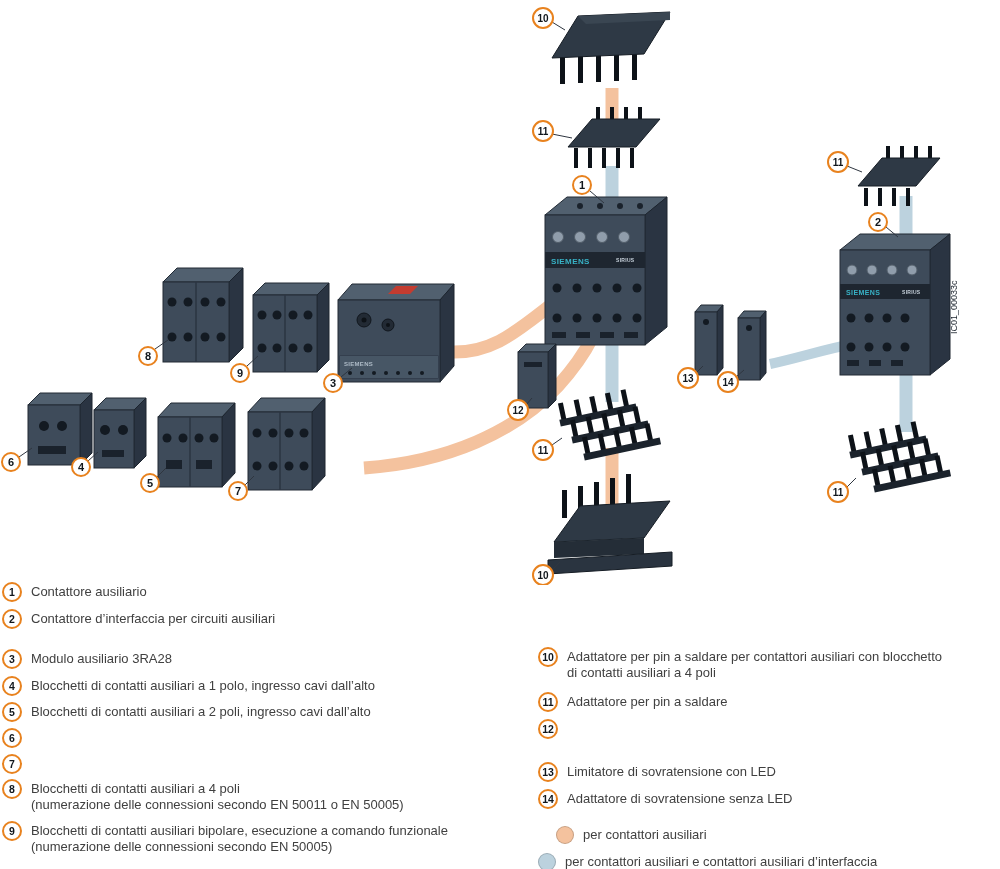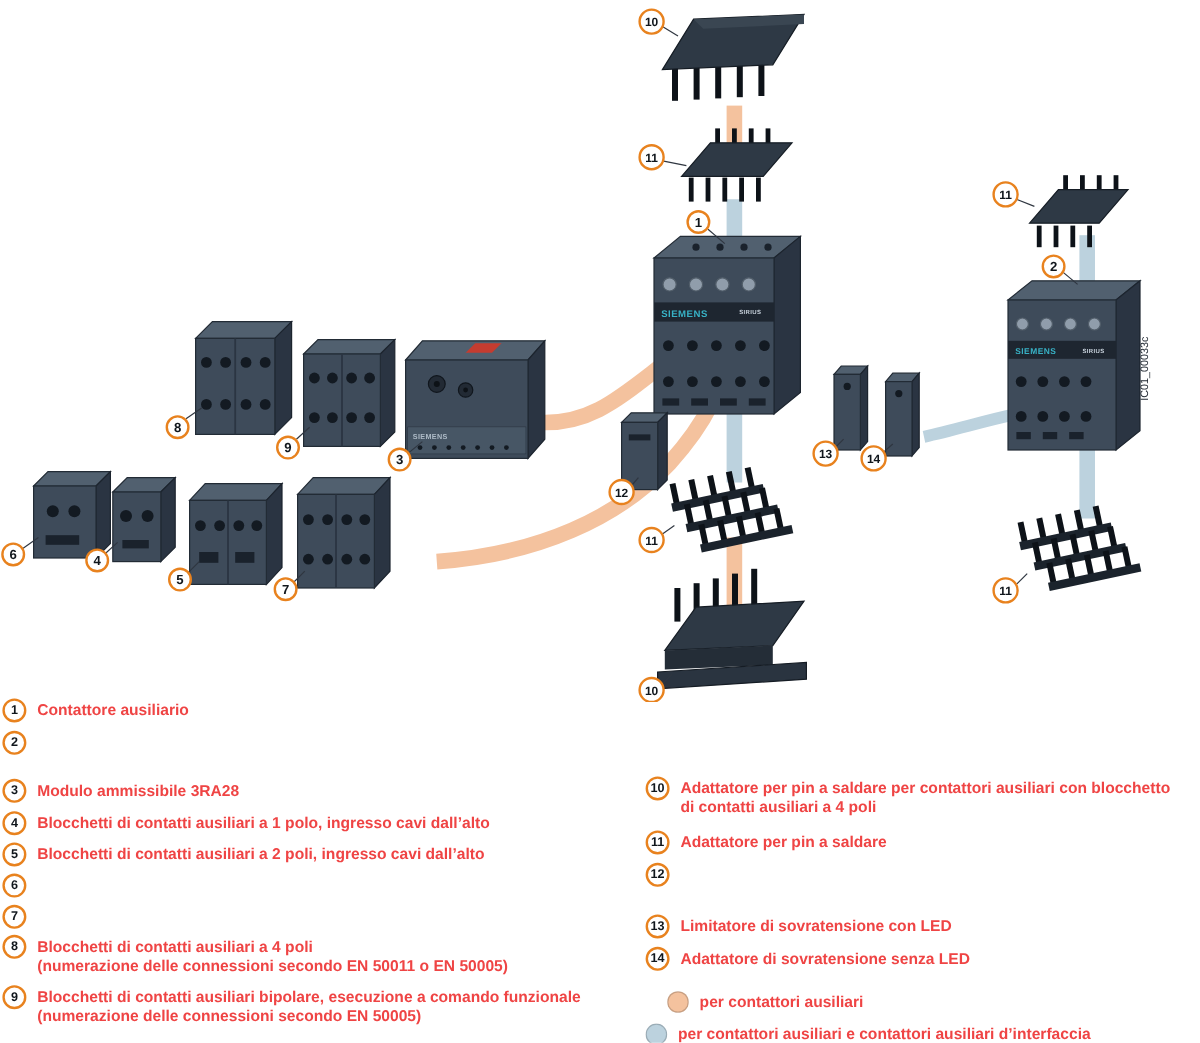--- a/index.html
+++ b/index.html
@@ -25,21 +25,21 @@
   .co-num2{font-size:10px}
   .brandtxt{font-family:"Liberation Sans",sans-serif;font-size:8px;font-weight:bold;fill:#38B2C6;letter-spacing:.4px}
   .brandtxt.sm{font-size:7px}
   .prodtxt{font-family:"Liberation Sans",sans-serif;font-size:5px;font-weight:bold;fill:#C6D0DA;letter-spacing:.3px}
   .modtxt{font-family:"Liberation Sans",sans-serif;font-size:6px;font-weight:bold;fill:#AEBBC7;letter-spacing:.3px}
   .wm{font-family:"Liberation Sans",sans-serif;font-size:9px;fill:#1C242E}
   .legend{position:absolute;left:0;top:0;width:100%;height:100%;pointer-events:none}
   .lrow{position:absolute;display:flex;align-items:flex-start;gap:9px;white-space:nowrap}
   .badge{flex:0 0 auto;width:20px;height:20px;border-radius:50%;border:2px solid var(--ring);background:#fff;color:#10161C;font-size:10.5px;font-weight:bold;display:flex;align-items:center;justify-content:center}
   .swatch{flex:0 0 auto;width:18px;height:18px;border-radius:50%;border:1px solid rgba(0,0,0,.18);margin-top:1px}
-  .ltxt{padding-top:2px;font-size:13px;font-weight:bold;color:#ef4444;line-height:16px}
+  .ltxt{padding-top:2px;font-size:13px;font-weight:normal;color:#404040;line-height:16px}
   .l2{display:block}
 </style>
 </head>
 <body>
 
 <div id="stage">
 
 <svg id="diagram" viewBox="0 0 1000 585" width="1000" height="585">
 
   <g>
@@ -425,24 +425,25 @@
 </svg>
 
 <div class="legend">
 
   <div class="lrow" style="left:2px;top:582px">
     <span class="badge">1</span>
     <span class="ltxt"><span class="l1">Contattore ausiliario</span></span>
   </div>
   <div class="lrow" style="left:2px;top:609px">
     <span class="badge">2</span>
+    <span class="ltxt"><span class="l1">Contattore d’interfaccia per circuiti ausiliari</span></span>
   </div>
   <div class="lrow" style="left:2px;top:649px">
     <span class="badge">3</span>
-    <span class="ltxt"><span class="l1">Modulo ammissibile 3RA28</span></span>
+    <span class="ltxt"><span class="l1">Modulo ausiliario 3RA28</span></span>
   </div>
   <div class="lrow" style="left:2px;top:676px">
     <span class="badge">4</span>
     <span class="ltxt"><span class="l1">Blocchetti di contatti ausiliari a 1 polo, ingresso cavi dall’alto</span></span>
   </div>
   <div class="lrow" style="left:2px;top:702px">
     <span class="badge">5</span>
     <span class="ltxt"><span class="l1">Blocchetti di contatti ausiliari a 2 poli, ingresso cavi dall’alto</span></span>
   </div>
   <div class="lrow" style="left:2px;top:728px">

